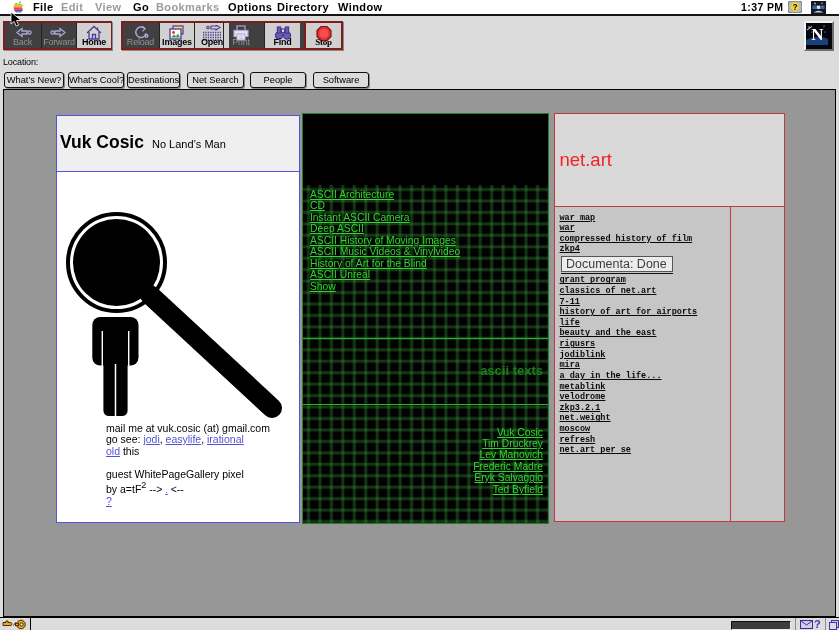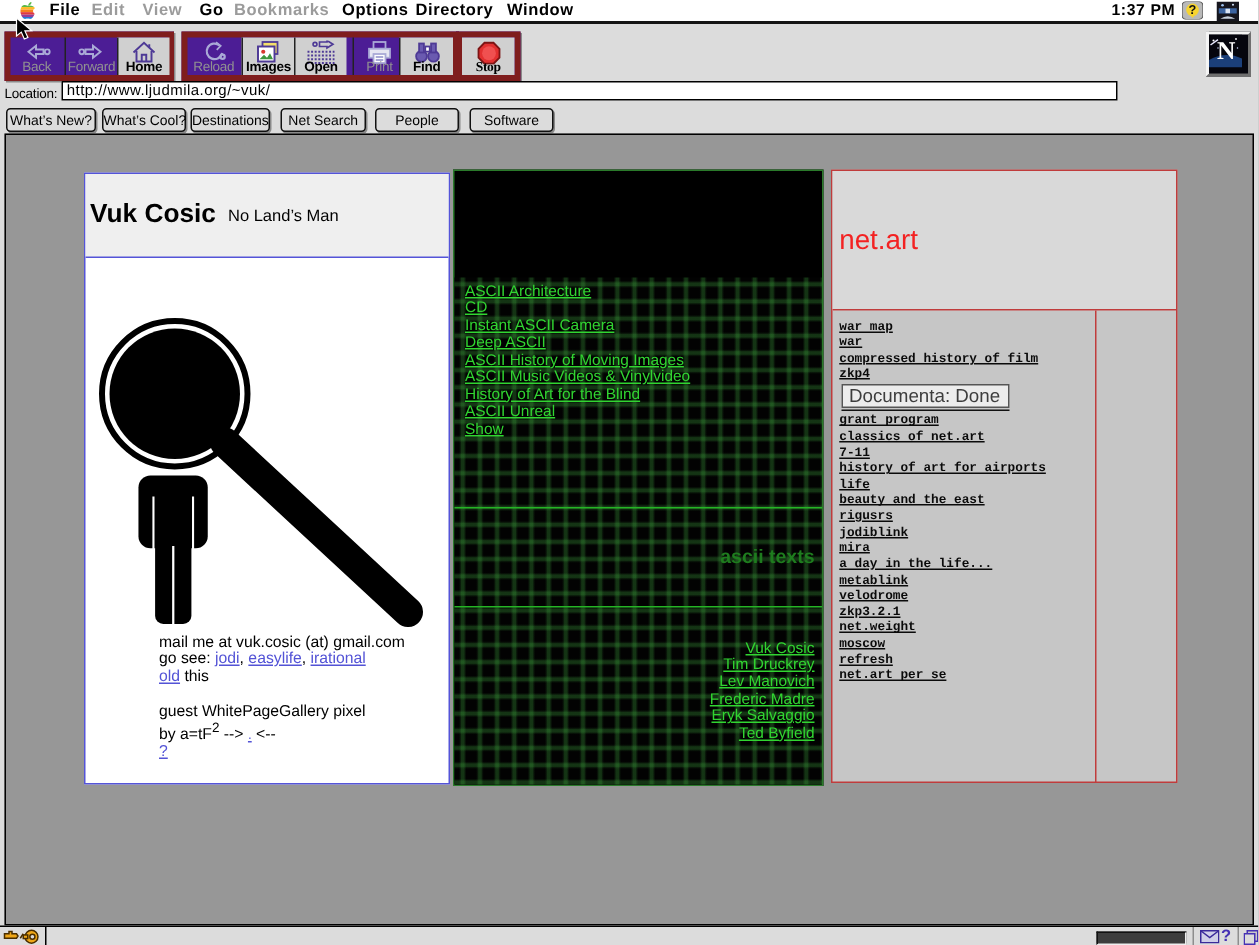--- a/index.html
+++ b/index.html
@@ -4,21 +4,21 @@
 <style>
 html,body{margin:0;padding:0;}
 #screen{position:relative;width:839px;height:630px;background:#dcdcdc;overflow:hidden;
   font-family:"Liberation Sans",sans-serif;}
 .abs{position:absolute;}
 
 #menubar{left:0;top:0;width:839px;height:14px;background:#fff;border-bottom:2px solid #151515;}
 .mi{position:absolute;top:0px;font-size:11px;font-weight:bold;letter-spacing:.4px;color:#000;line-height:14px;}
 .mi.dis{color:#9b9b9b;}
 
-.tbgroup{position:absolute;top:21px;height:25px;border:4px solid #7f1d1d;background:#4c1d95;box-shadow:1px 1px 0 #8a8a8a;}
+.tbgroup{position:absolute;top:21px;height:25px;border:2px solid #7f1d1d;background:#404040;box-shadow:1px 1px 0 #8a8a8a;}
 .tbtn{position:absolute;top:0;height:25px;border-left:1px solid #222;text-align:center;}
 .tbtn:first-child{border-left:none;}
 .tbtn .lbl{position:absolute;bottom:1px;left:0;right:0;font-size:9px;color:#000;font-weight:bold;letter-spacing:-0.2px;}
 .tbtn.dis .lbl{color:#919191;font-weight:normal;}
 .tbtn.on{background:#d0d0d0;}
 .tbtn svg{position:absolute;top:2px;left:50%;transform:translateX(-50%);}
 
 #locfield{left:41px;top:54px;width:699px;height:11px;background:#fff;border:1px solid #000;
   font-size:10px;letter-spacing:.3px;line-height:11px;padding-left:2.5px;color:#000;}
 
@@ -117,21 +117,21 @@
           <g stroke="#4e3a96" stroke-width="1.3" fill="none">
             <path d="M2,8 L9,1.5 L16,8"></path>
             <path d="M4,7 L4,14 L14,14 L14,7"></path>
             <path d="M7.5,14 L7.5,9.5 L10.5,9.5 L10.5,14"></path>
             <path d="M12.5,2.5 L12.5,5"></path>
           </g>
         </svg>
       <div class="lbl">Home</div>
     </div>
   </div>
-  <div class="abs tbgroup" style="left:121px;width:177px;">
+  <div class="abs tbgroup" style="left:121px;width:177px;padding-left:19px;">
     <div class="tbtn dis" style="left:0;width:35px;">
       <svg width="17" height="16" viewBox="0 0 17 16">
           <g stroke="#a9a9d6" stroke-width="1.5" fill="none">
             <path d="M11.8,3.2 A5.2 5.2 0 1 0 13.6,8.3"></path>
             <path d="M9.5,1.2 L12.6,3.6 L10.0,6.3" stroke-width="1.2"></path>
             <circle cx="13.9" cy="10.8" r="1.4"></circle>
           </g>
         </svg>
       <div class="lbl">Reload</div>
     </div>
@@ -149,21 +149,21 @@
     <div class="tbtn on" style="left:71px;width:34px;">
       <svg width="20" height="16" viewBox="0 0 20 16">
           <g stroke="#4e3a96" fill="none">
             <path d="M9,1 h5 v-1 l4,2.5 -4,2.5 v-1 h-5 Z" stroke-width="1.1"></path>
             <circle cx="6" cy="2.5" r="1.3" stroke-width="1.1"></circle>
             <path d="M1,7.5 h18 M1,10 h18 M1,12.5 h18 M1,15 h18" stroke-width="1.3" stroke-dasharray="1.3 1.1"></path>
           </g>
         </svg>
       <div class="lbl">Open</div>
     </div>
-    <div class="tbtn dis" style="left:110px;width:34px;">
+    <div class="tbtn dis" style="left:100px;width:34px;">
       <svg width="18" height="16" viewBox="0 0 18 16">
           <g stroke="#a9a9d6" stroke-width="1.2" fill="none">
             <rect x="5" y="1" width="8" height="4.5"></rect>
             <rect x="2" y="5.5" width="14" height="6" fill="#e6e6f2"></rect>
             <rect x="5" y="9" width="8" height="6" fill="#fff"></rect>
             <path d="M6.5,11 h5 M6.5,13 h5"></path>
           </g>
         </svg>
       <div class="lbl">Print</div>
     </div>
@@ -197,21 +197,20 @@
       <circle cx="3" cy="4" r="0.7" fill="#fff"></circle>
         <circle cx="18" cy="3" r="0.6" fill="#fff"></circle>
       <circle cx="6" cy="9" r="0.5" fill="#cfd8ff"></circle>
         <circle cx="19" cy="9" r="0.5" fill="#cfd8ff"></circle>
       <path d="M1,7 L6,3.4" stroke="#e8e8ff" stroke-width="1"></path>
       <text x="11.4" y="16.5" text-anchor="middle" font-family="Liberation Serif" font-weight="bold" font-size="17" fill="#fff">N</text>
     </svg>
   </div>
 
   <span class="abs" style="left:3px;top:57px;font-size:9px;letter-spacing:-0.15px;color:#000;">Location:</span>
-  <div class="abs" id="locfield">http://www.ljudmila.org/~vuk/</div>
 
   <div class="abs dbtn" style="left:4px;width:58px;">What’s New?</div>
   <div class="abs dbtn" style="left:68px;width:54px;">What’s Cool?</div>
   <div class="abs dbtn" style="left:127px;width:51px;">Destinations</div>
   <div class="abs dbtn" style="left:187px;width:55px;">Net Search</div>
   <div class="abs dbtn" style="left:250px;width:54px;">People</div>
   <div class="abs dbtn" style="left:313px;width:54px;">Software</div>
 
   <div class="abs" id="content">
 

